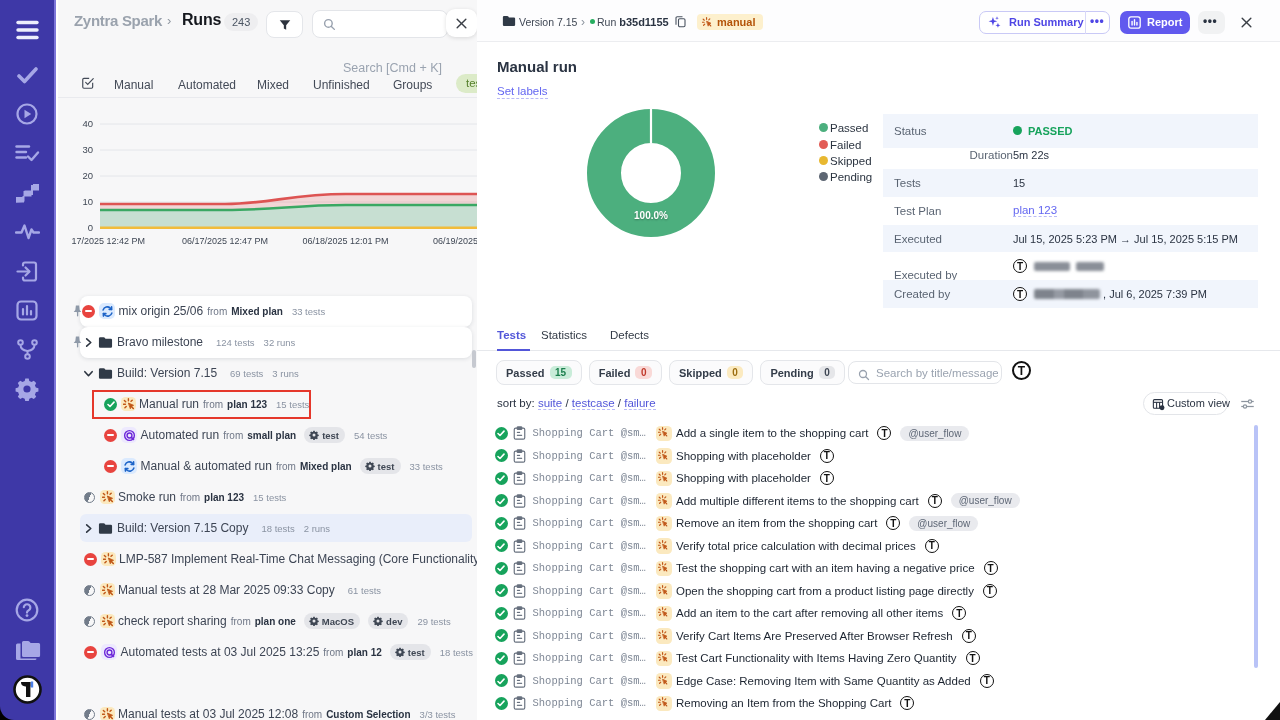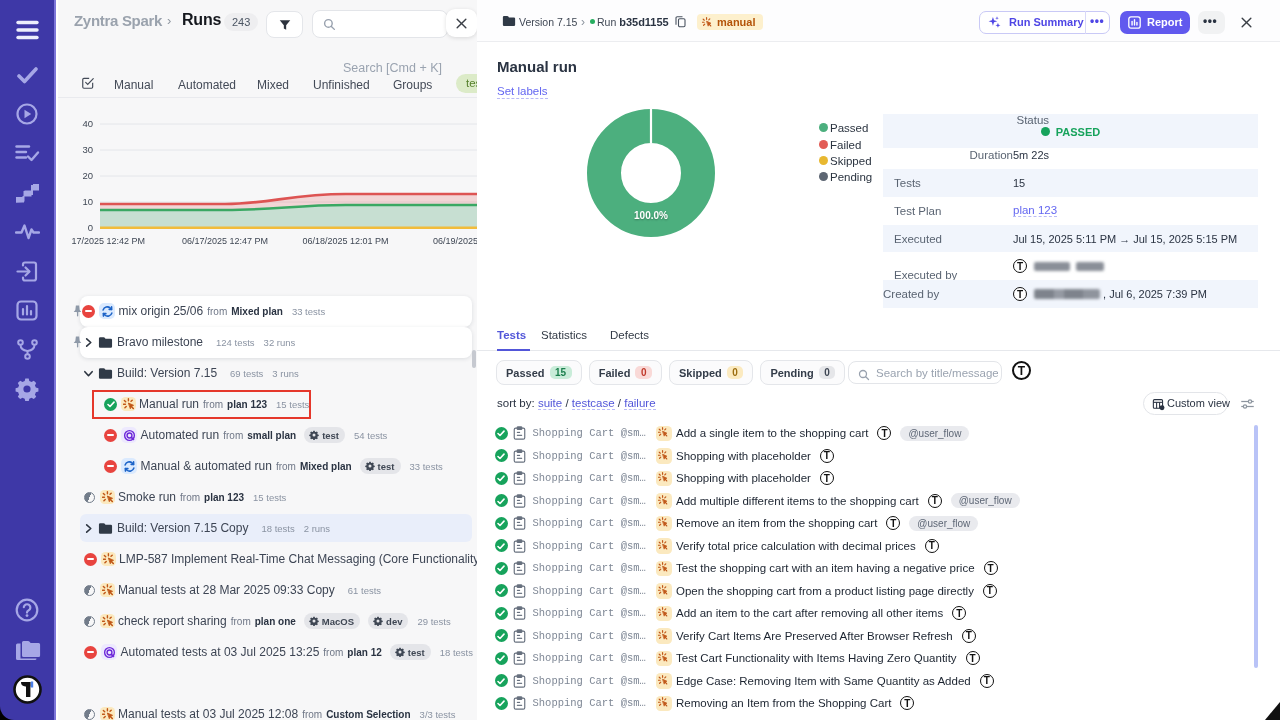--- a/index.html
+++ b/index.html
@@ -525,51 +525,51 @@
 </svg>
 <span class="legdot" style="left:342px;top:123px;background:#4caf7e;"></span>
     <span class="legtx" style="left:355px;top:122px;">Passed</span>
 <span class="legdot" style="left:342px;top:140px;background:#e25c55;"></span>
     <span class="legtx" style="left:355px;top:139px;">Failed</span>
 <span class="legdot" style="left:342px;top:156px;background:#e8b831;"></span>
     <span class="legtx" style="left:355px;top:155px;">Skipped</span>
 <span class="legdot" style="left:342px;top:172px;background:#5d6673;"></span>
     <span class="legtx" style="left:355px;top:171px;">Pending</span>
 
-<div class="abs" style="left:406px;top:113.5px;width:375px;height:34px;background:#f1f5fc;display:flex;align-items:center;flex-direction:column;">
+<div class="abs" style="left:406px;top:113.5px;width:375px;height:34px;background:#f1f5fc;display:flex;align-items:center;">
       <span style="width:130px;padding-left:11px;font-size:11.5px;color:#5a6472;">Status</span>
       <span style="display:inline-flex;align-items:center;">
         <span style="width:9px;height:9px;border-radius:50%;background:#17a35c;margin-right:6px;"></span>
         <b style="color:#17a35c;font-size:11px;">PASSED</b>
       </span>
     </div>
 <div class="abs" style="left:406px;top:141.3px;width:375px;height:27.8px;display:flex;align-items:center;">
       <span style="width:130px;padding-left:11px;font-size:11.5px;color:#5a6472;text-align:right;">Duration</span>
       <span class="tvv">5m 22s</span>
     </div>
 <div class="abs" style="left:406px;top:169.1px;width:375px;height:27.8px;background:#f1f5fc;display:flex;align-items:center;">
       <span style="width:130px;padding-left:11px;font-size:11.5px;color:#5a6472;">Tests</span>
       <span class="tvv">15</span>
     </div>
 <div class="abs" style="left:406px;top:196.9px;width:375px;height:27.8px;display:flex;align-items:center;">
       <span style="width:130px;padding-left:11px;font-size:11.5px;color:#5a6472;">Test Plan</span>
       <span style="font-size:11.5px;color:#6366f1;border-bottom:1px dashed #b9baf7;">plan 123</span>
     </div>
 <div class="abs" style="left:406px;top:224.7px;width:375px;height:27.8px;background:#f1f5fc;display:flex;align-items:center;">
       <span style="width:130px;padding-left:11px;font-size:11.5px;color:#5a6472;">Executed</span>
-      <span class="tvv">Jul 15, 2025 5:11 PM → Jul 15, 2025 5:15 PM</span>
+      <span class="tvv">Jul 15, 2025 5:23 PM → Jul 15, 2025 5:15 PM</span>
     </div>
 <div class="abs" style="left:406px;top:252.5px;width:375px;height:27.8px;display:flex;align-items:center;">
       <span style="width:130px;padding-left:11px;font-size:11.5px;color:#5a6472;margin-top:17px;">Executed by</span>
       <span class="tavatar">T</span>
       <span class="blur1"></span>
       <span class="blur1" style="width:28px;margin-left:6px;"></span>
     </div>
 <div class="abs" style="left:406px;top:280.3px;width:375px;height:27.8px;background:#f1f5fc;display:flex;align-items:center;">
-      <span style="width:130px;font-size:11.5px;color:#5a6472;">Created by</span>
+      <span style="width:130px;padding-left:11px;font-size:11.5px;color:#5a6472;">Created by</span>
       <span class="tavatar">T</span>
       <span class="blur2"></span>
       <span class="tvv">&nbsp;, Jul 6, 2025 7:39 PM</span>
     </div>
 
 <div class="abs" style="left:0;top:326px;width:803px;height:25px;border-bottom:1px solid #e6e8ec;"></div>
 <span class="abs" style="left:20px;top:329px;font-size:11.5px;font-weight:bold;color:#5256d9;">Tests</span>
 <span class="abs" style="left:20px;top:348.5px;width:33px;height:2.5px;background:#5256d9;"></span>
 <span class="abs" style="left:64px;top:329px;font-size:11.5px;color:#323a46;">Statistics</span>
 <span class="abs" style="left:133px;top:329px;font-size:11.5px;color:#323a46;">Defects</span>

